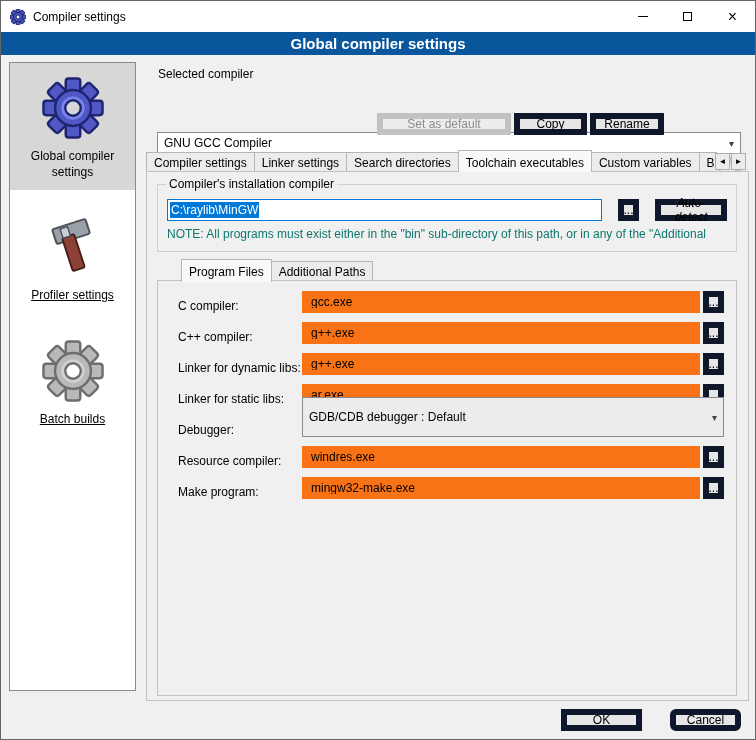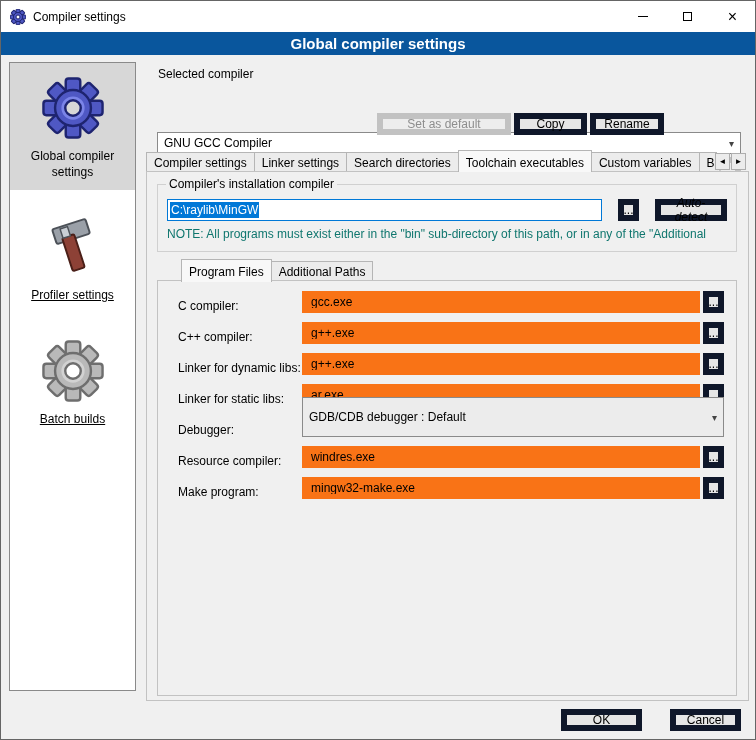--- a/index.html
+++ b/index.html
@@ -62,21 +62,21 @@
   .frow { display:flex; align-items:flex-end; margin:9px 12px 0 20px; height:22px; }
   .frow.first { margin-top:10px; }
   .flabel { width:124px; flex:none; }
   .frow input { flex:1; height:22px; border:5px solid #f97316; background:#f97316; font:inherit; padding:0 4px; min-width:0; }
   .frow .browse { margin-left:3px; }
   .select { flex:1; height:40px; border:1px solid #8a8a8a; background:#ececec; display:flex; align-items:center; padding:0 6px; }
   .select .arrow { margin-left:auto; font-size:10px; color:#444; }
 
   
   .okbtn { position:absolute; left:560px; top:708px; width:81px; }
-  .cancelbtn { position:absolute; left:669px; top:708px; width:71px; }
+  .cancelbtn { position:absolute; left:669px; top:708px; width:71px;border-radius:6px; }
 </style>
 </head>
 <body>
 
 <div class="win">
 
   <div class="titlebar">
     <svg class="app-ico" viewBox="-32 -32 64 64">
       <g fill="#4f58c4" stroke="#1e2470" stroke-width="4">
         <rect x="-8" y="-31" width="16" height="62" rx="3"></rect>

